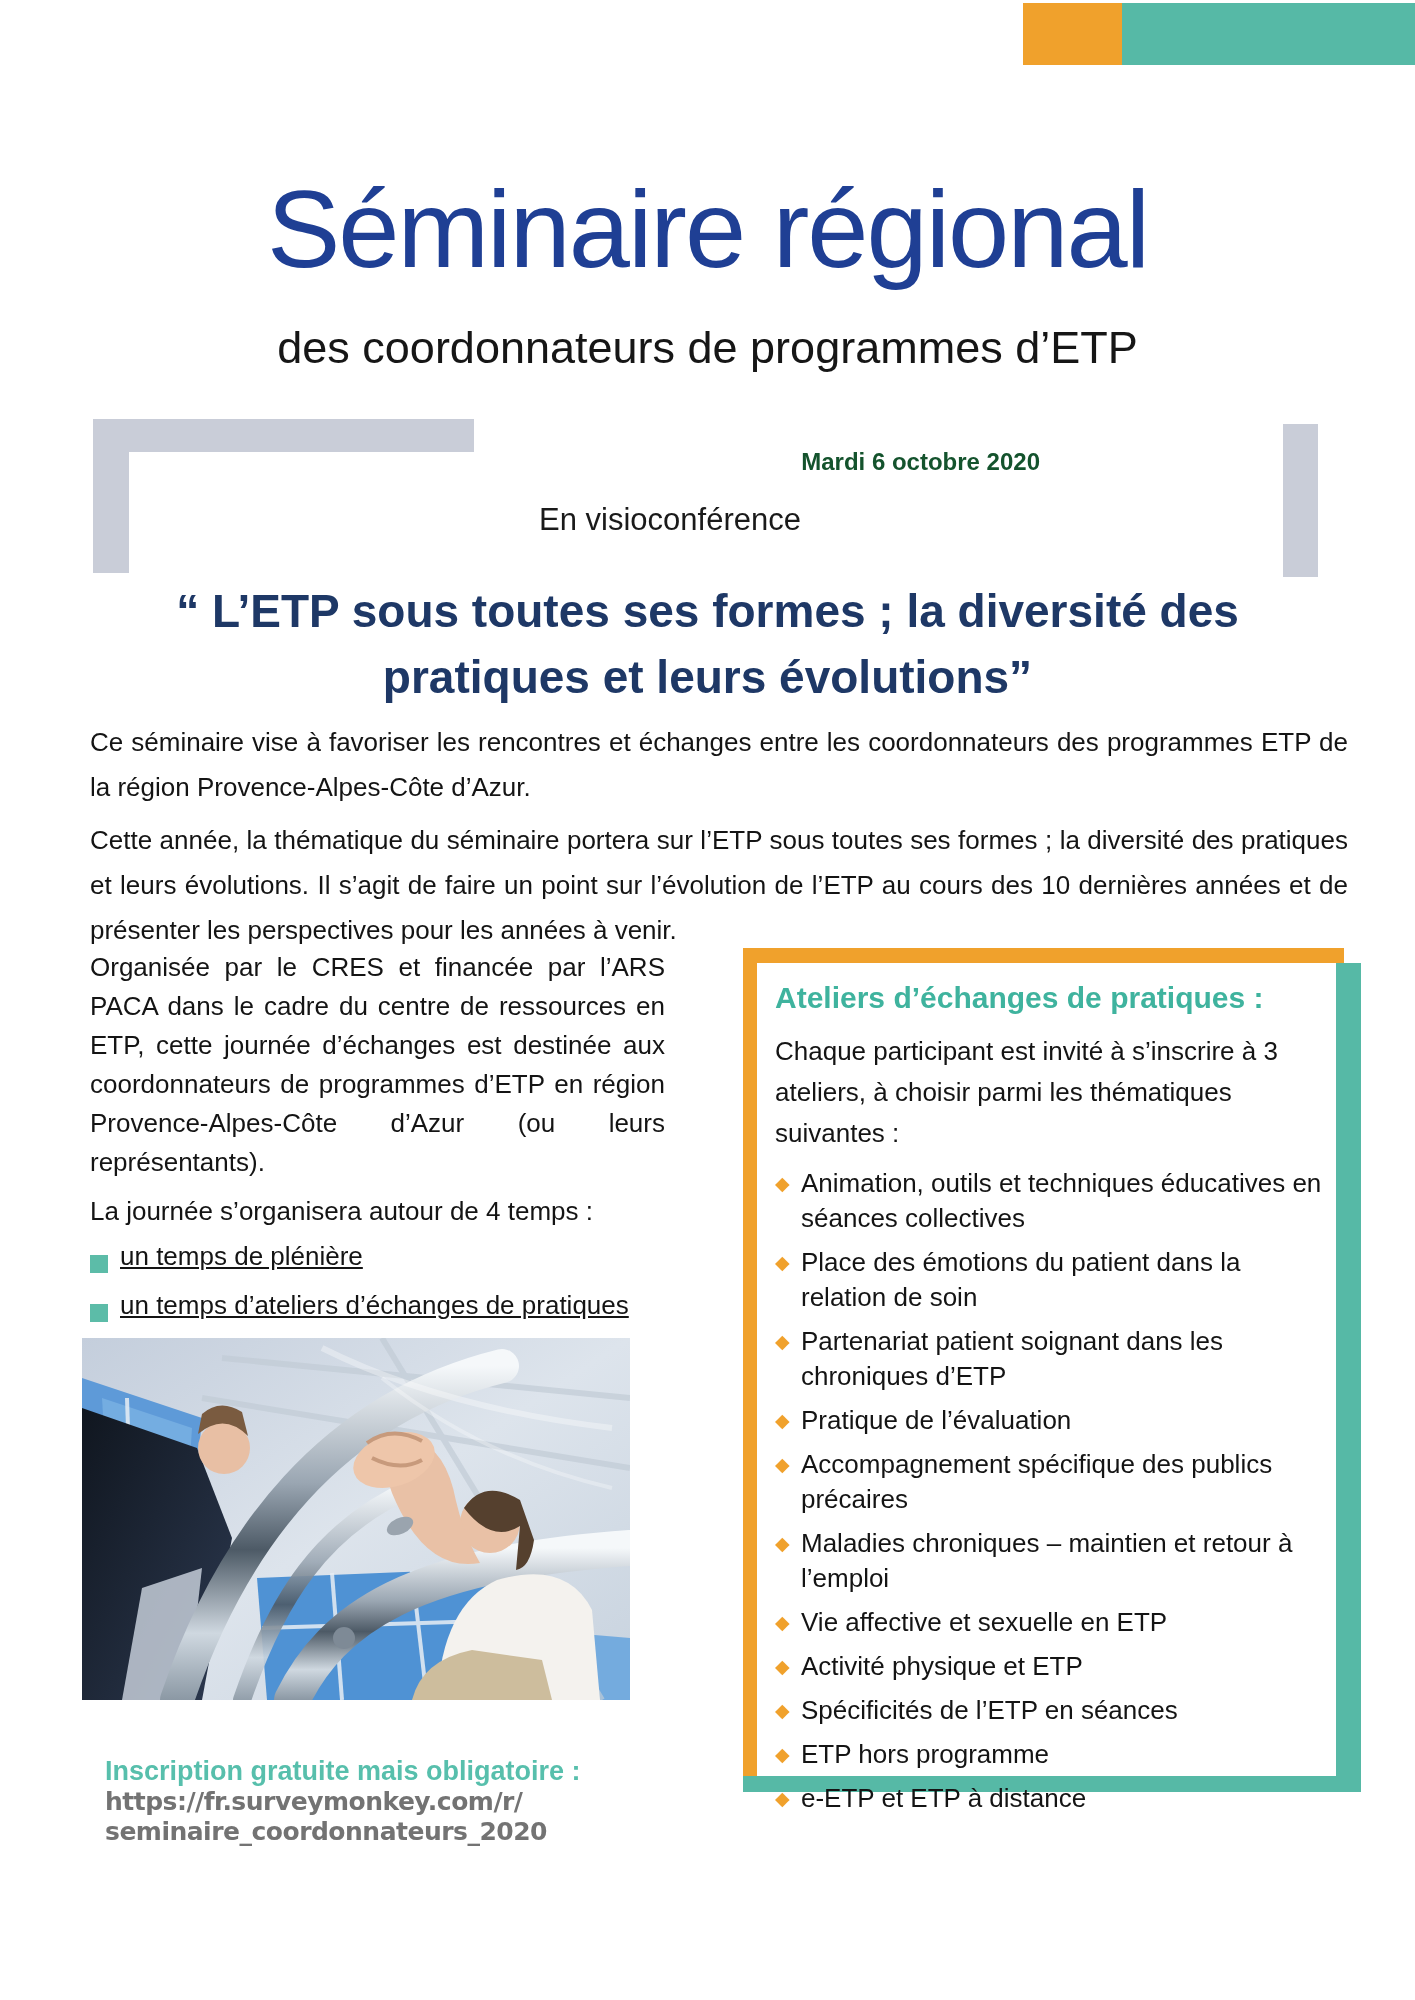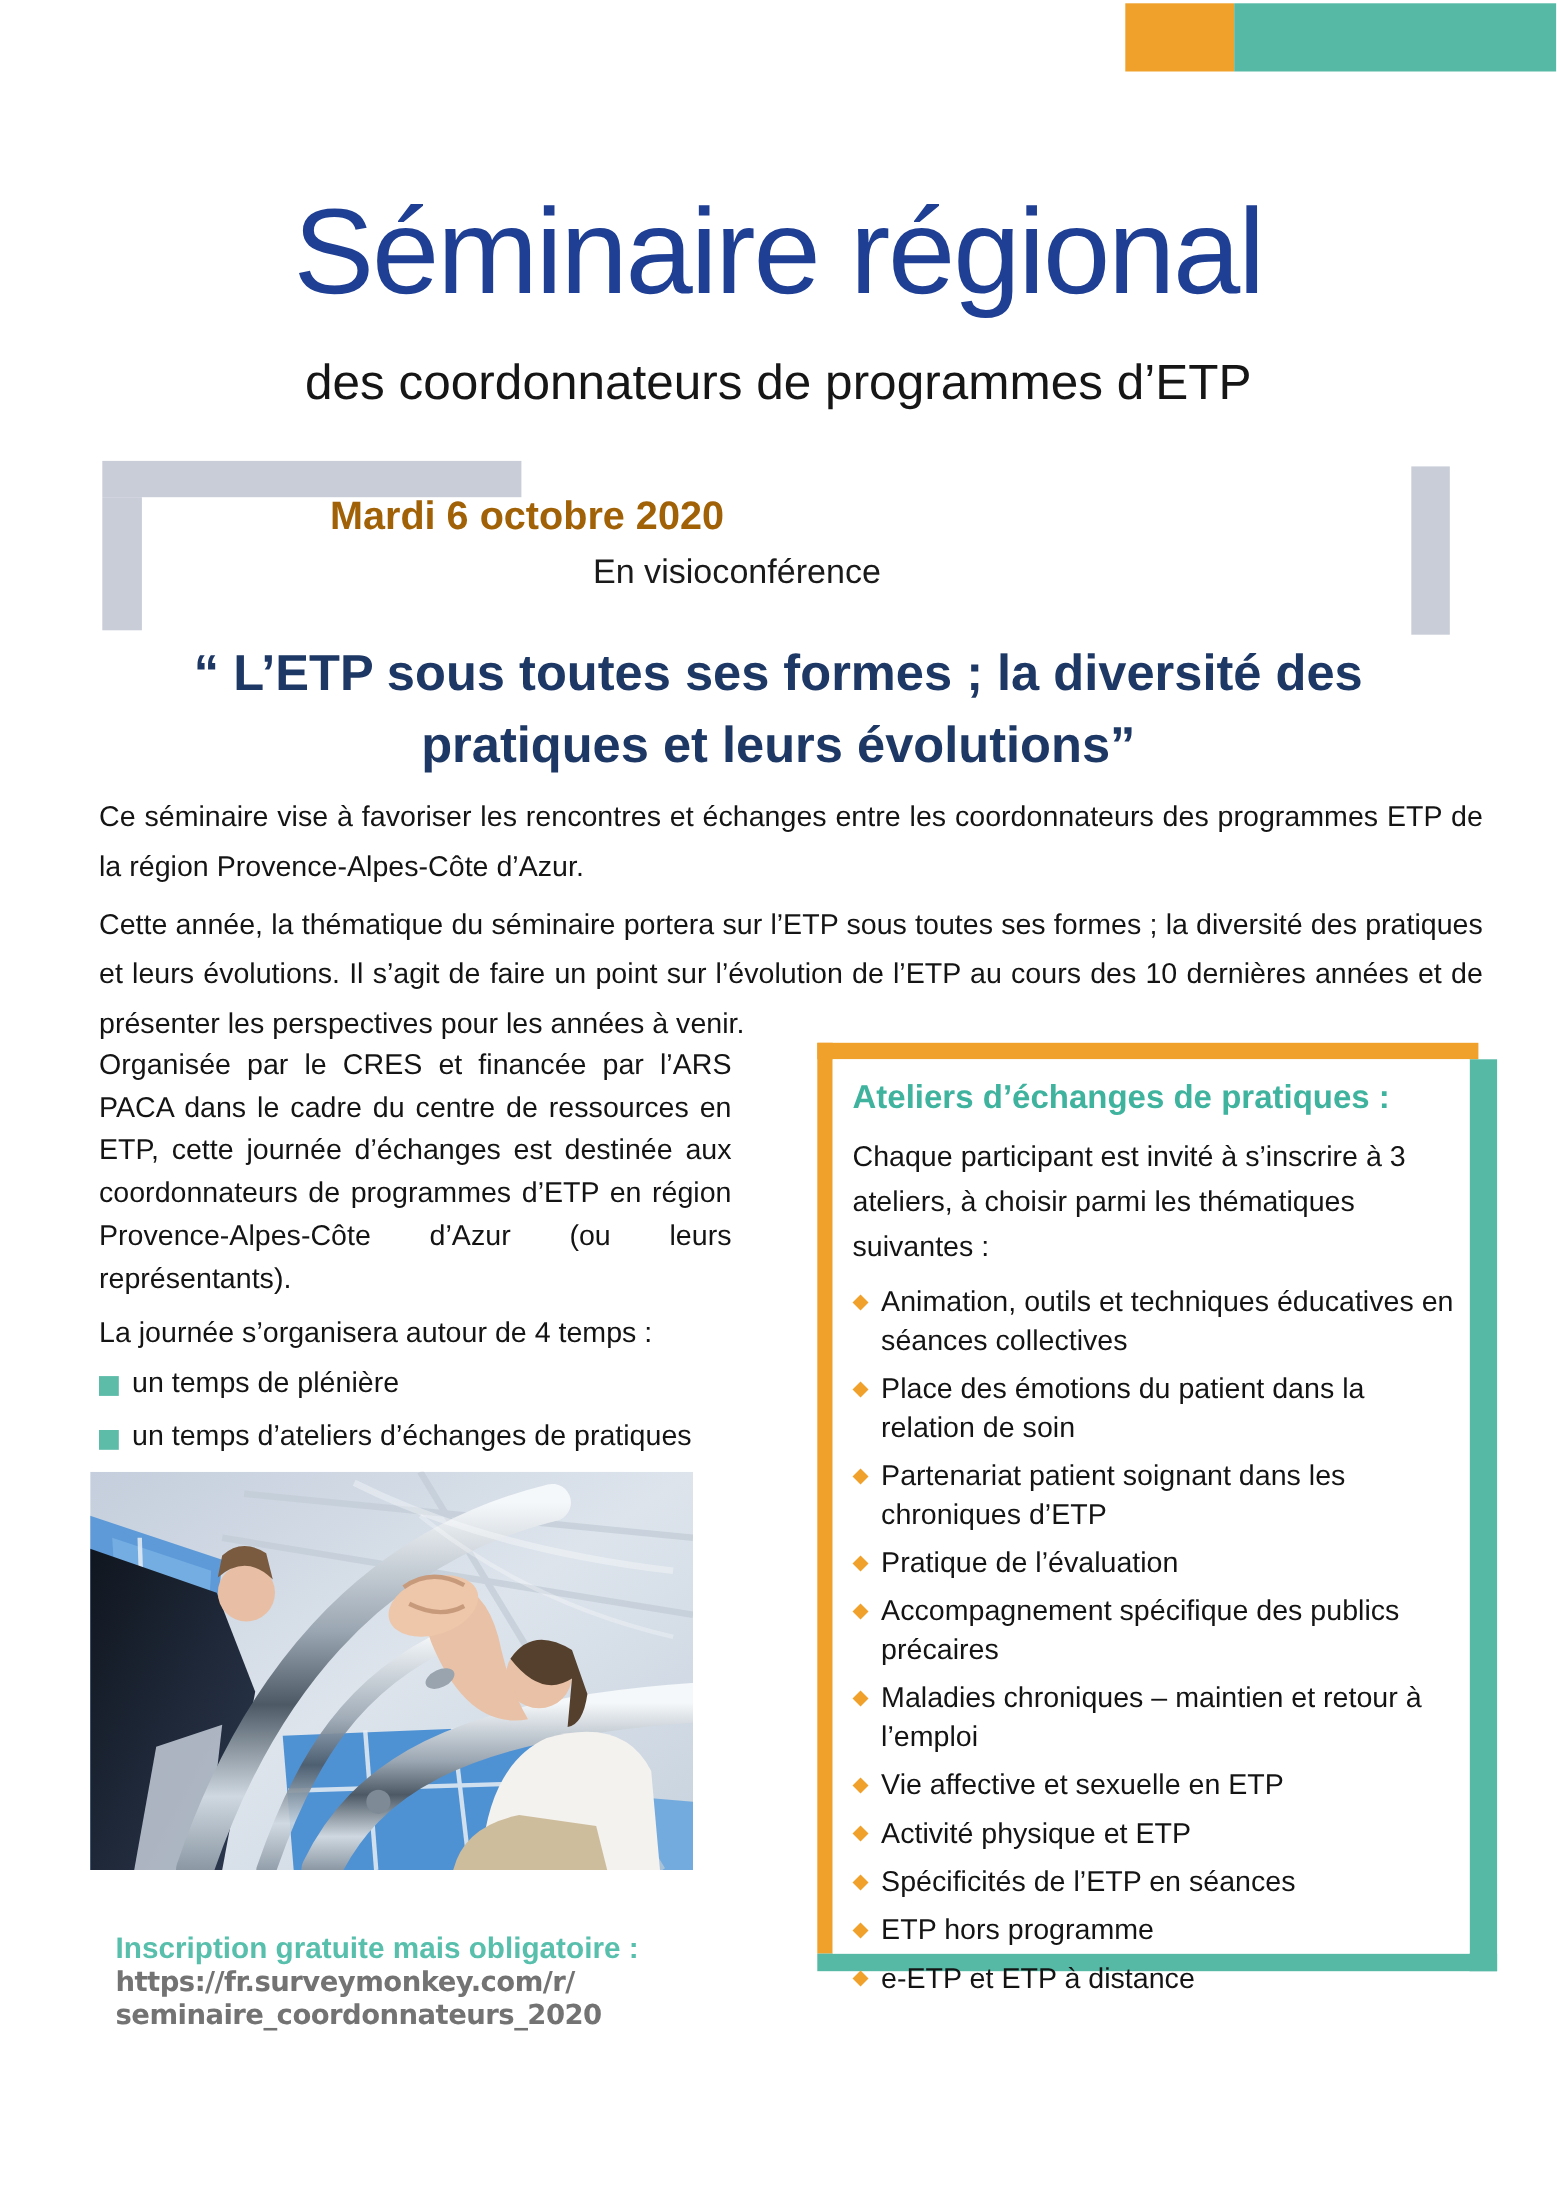--- a/index.html
+++ b/index.html
@@ -14,35 +14,35 @@
   
   .main-title{left:0;right:0;top:170px;text-align:center;font-size:110px;line-height:1.08;
               color:#1F3F94;letter-spacing:-2px;font-weight:400;}
   .sub-title{left:0;right:0;top:322px;text-align:center;font-size:45px;color:#161616;}
 
   
   .bracket-h{left:93px;top:419px;width:381px;height:33px;background:#C9CDD8;}
   .bracket-v{left:93px;top:452px;width:36px;height:121px;background:#C9CDD8;}
   .rightbar{left:1283px;top:424px;width:35px;height:153px;background:#C9CDD8;}
 
-  .date-line{left:300px;top:448px;width:740px;text-align:left;font-size:36px;font-weight:bold;color:#a16207;}
+  .date-line{left:300px;top:448px;width:740px;text-align:right;font-size:24px;font-weight:bold;color:#14532d;}
   .mode-line{left:300px;top:502px;width:740px;text-align:center;font-size:31px;color:#1a1a1a;}
 
   .theme{left:45px;top:578px;width:1325px;text-align:center;font-size:46px;font-weight:bold;
          color:#1E3866;line-height:66px;}
 
   .intro{left:90px;top:720px;width:1258px;font-size:26px;line-height:45px;text-align:justify;color:#141414;}
   .intro p{margin:0 0 8px 0;}
 
   
   .leftcol{left:90px;top:948px;width:575px;font-size:26px;color:#141414;}
   .org-par{text-align:justify;line-height:39px;margin:0;}
   .sched-intro{margin-top:10px;line-height:39px;}
   .sched-list{margin-top:8px;}
-  .sched-item{display:flex;align-items:center;margin-bottom:15px;line-height:34px;}
+  .sched-item{display:flex;align-items:flex-end;margin-bottom:15px;line-height:34px;text-decoration:underline;}
   .sq{flex:0 0 auto;width:18px;height:18px;background:#5CBCA8;margin:8px 12px 0 0;}
   .sched-item.indent{margin-left:10px;margin-top:22px;}
 
   
   .photo{left:82px;top:1338px;width:548px;height:362px;}
   .photo svg{display:block;width:100%;height:100%;}
 
   
   .box-top{left:743px;top:948px;width:601px;height:15px;background:#F0A12C;}
   .box-left{left:743px;top:948px;width:14px;height:828px;background:#F0A12C;}

